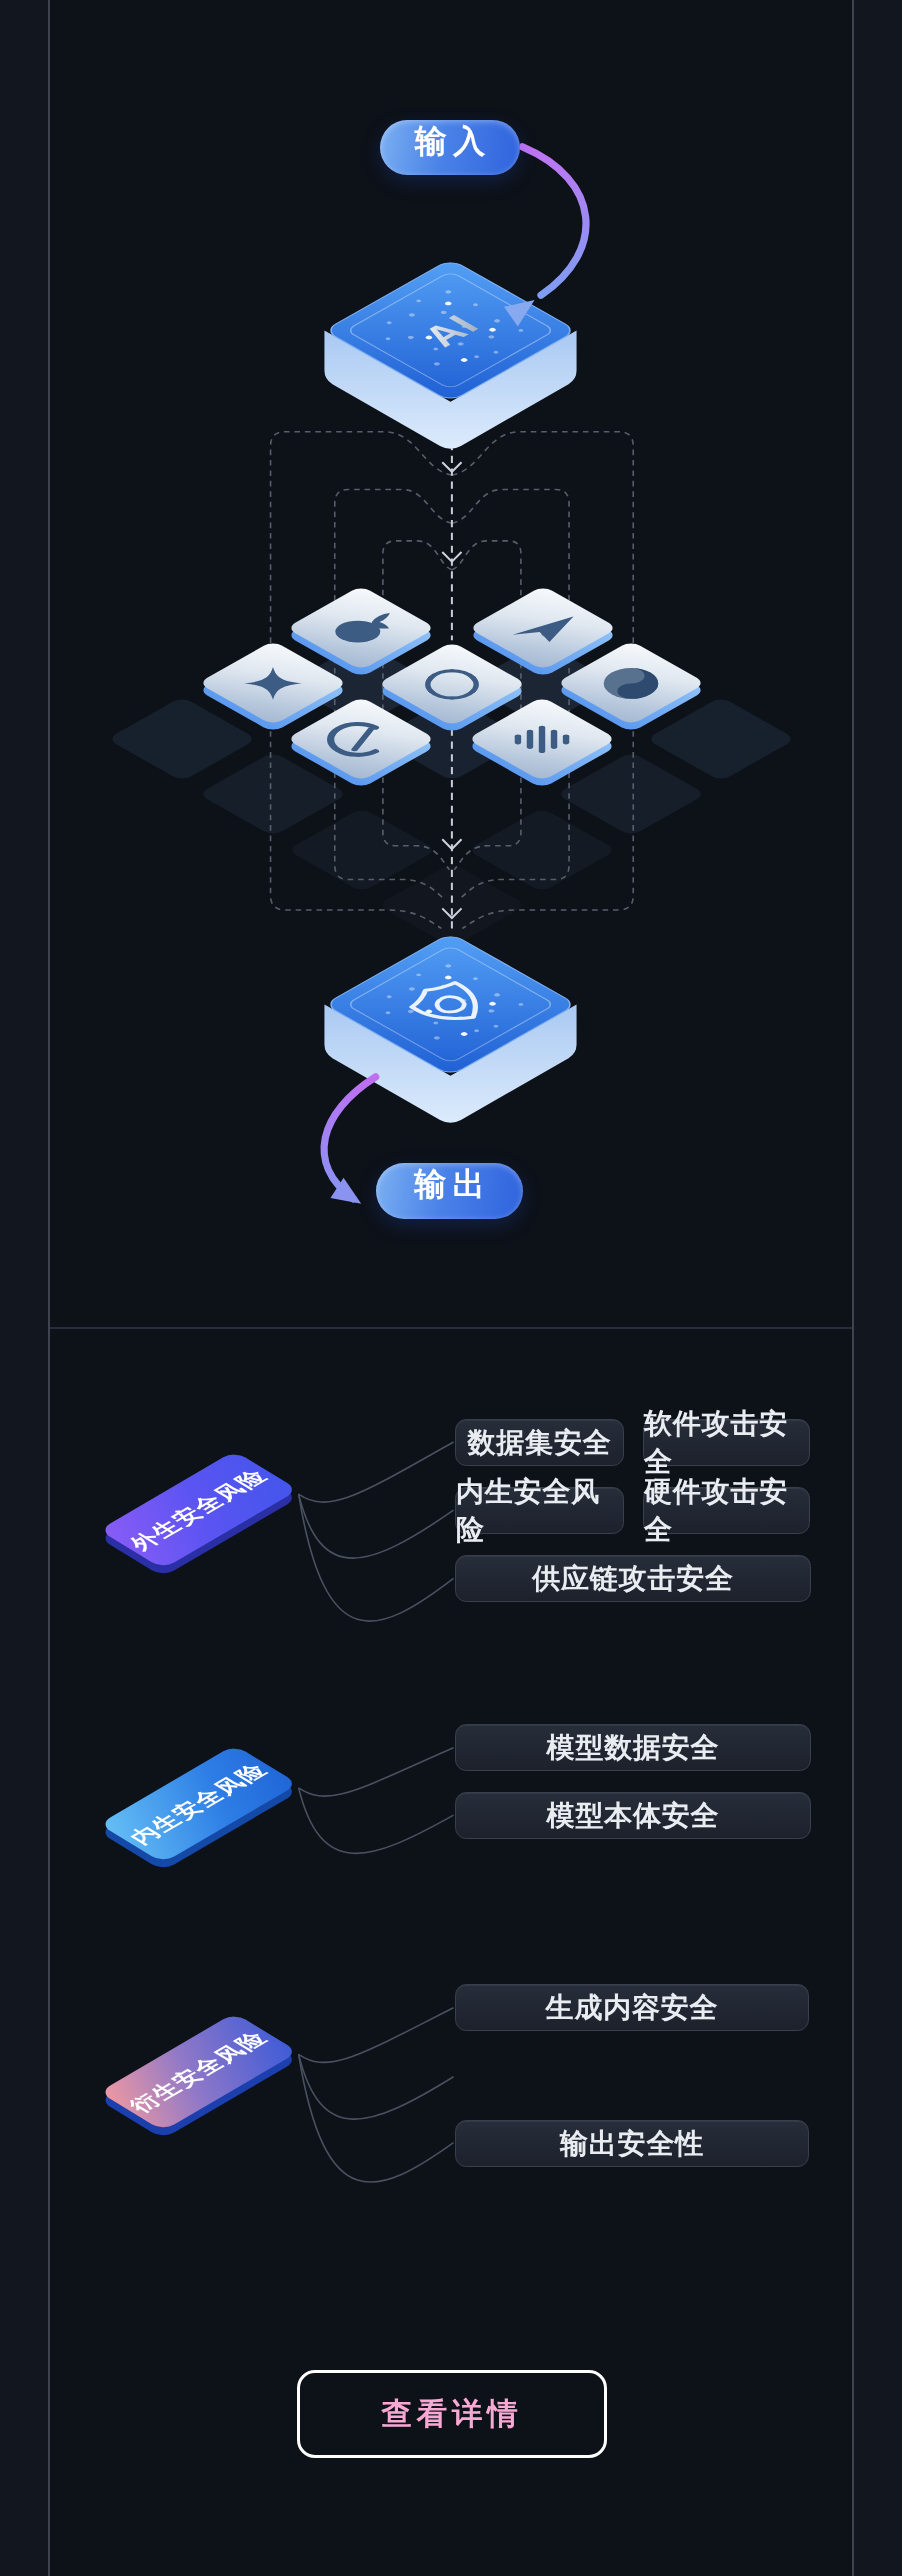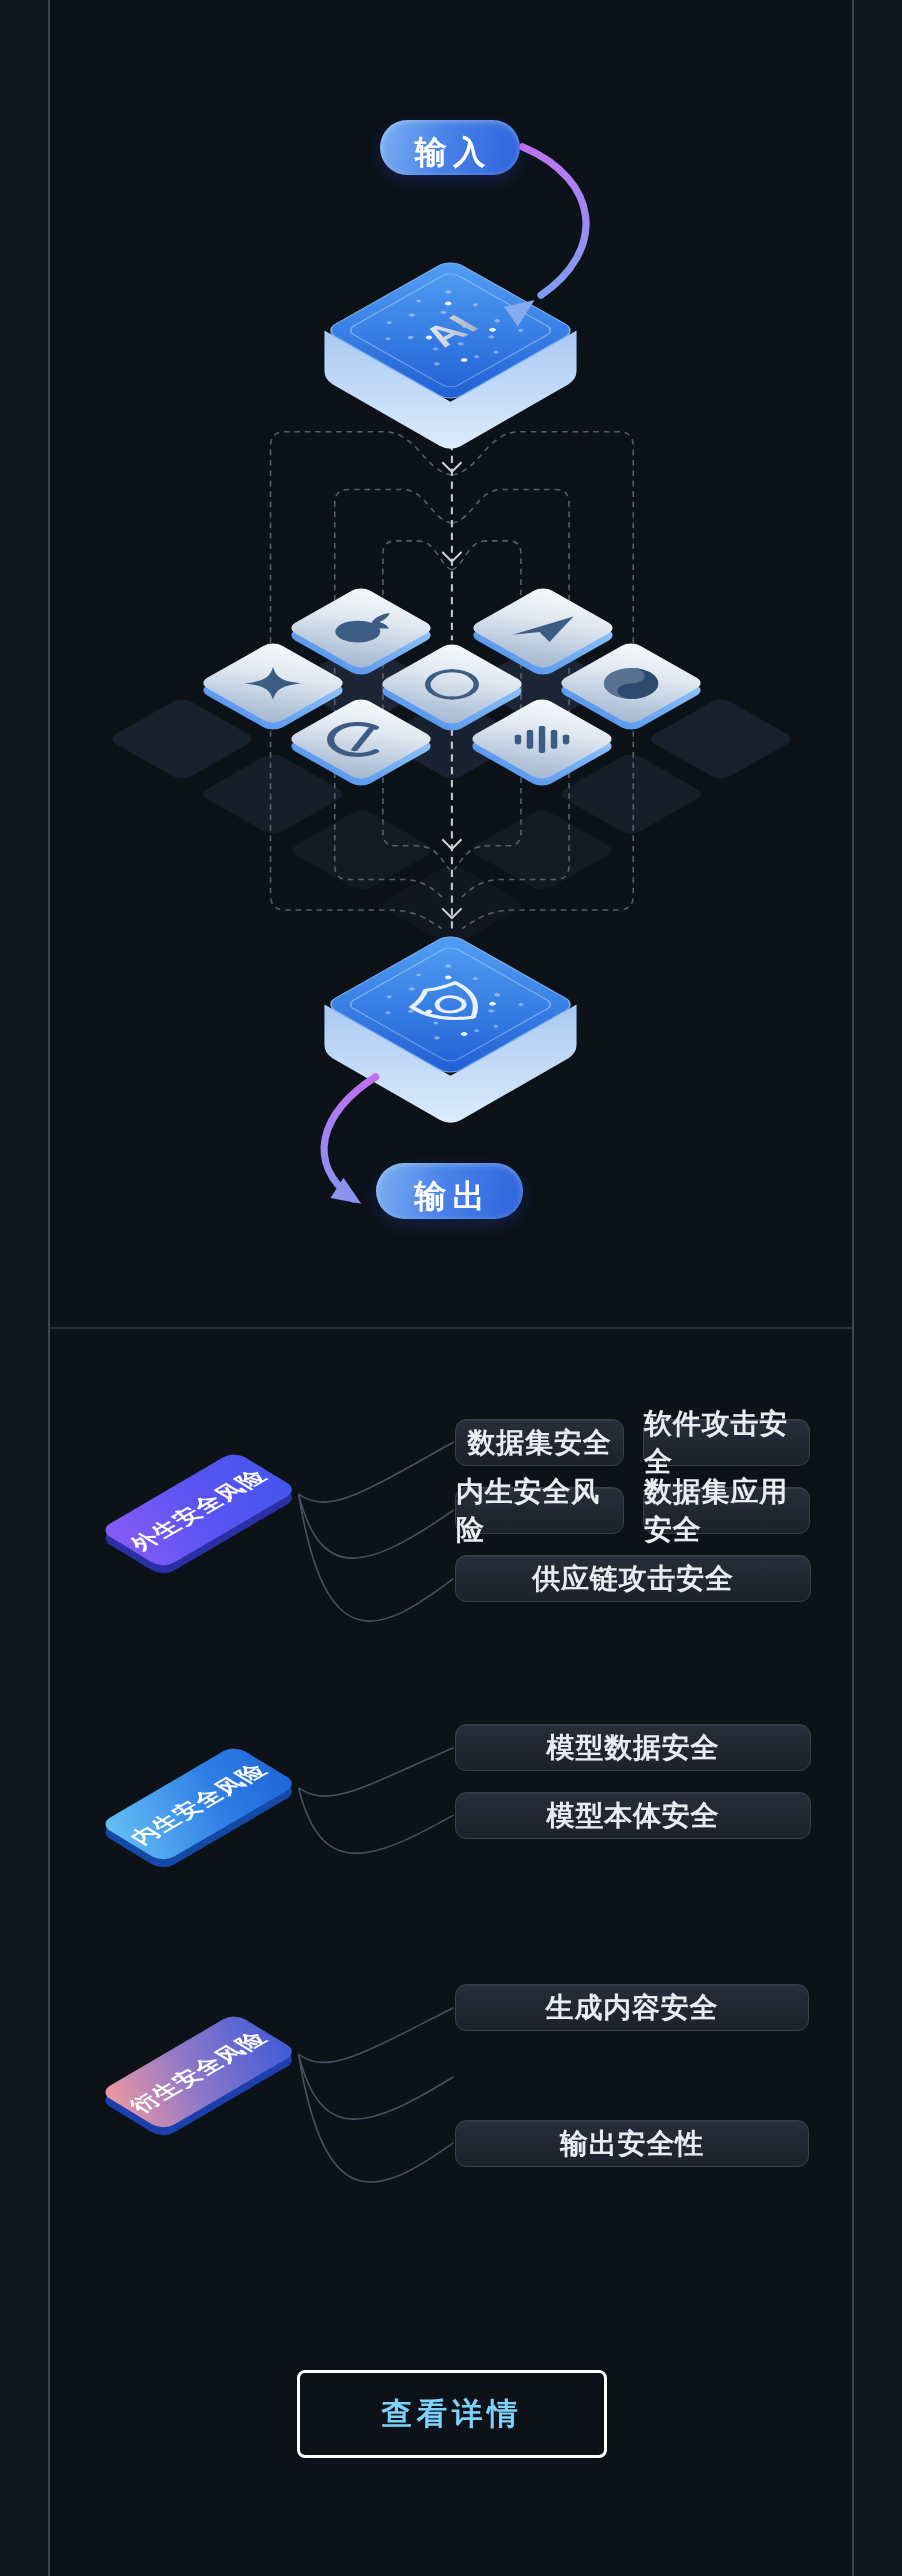--- a/index.html
+++ b/index.html
@@ -3,21 +3,21 @@
 <meta charset="utf-8">
 <style>
   html,body{margin:0;padding:0;background:#12161f;}
   *{box-sizing:border-box;font-family:"Liberation Sans","DejaVu Sans",sans-serif;}
   .canvas{position:relative;width:903px;height:2576px;background:#12161f;overflow:hidden;}
   .content-bg{position:absolute;left:50px;top:0;width:802px;height:2576px;background:#0d1118;}
   .v-border{position:absolute;top:0;width:1.6px;height:2576px;background:#3d4450;z-index:0;}
   .divider{position:absolute;left:50px;top:1327px;width:802px;height:1.6px;background:#272d39;z-index:1;}
 
   
-  .flow-pill{position:absolute;display:flex;align-items:flex-end;justify-content:center;
+  .flow-pill{position:absolute;display:flex;align-items:flex-start;justify-content:center;
     border-radius:28px;color:#fff;font-weight:700;font-size:32px;letter-spacing:6.4px;padding-left:6.4px;
     background:linear-gradient(100deg,#7cb0f2 0%,#4a82e8 45%,#2f63dd 100%);
     box-shadow:inset 0 1.6px 6.4px rgba(255,255,255,.35), 0 6.4px 19px rgba(30,80,200,.25);z-index:6;}
   .pill-input{left:380px;top:120px;width:140px;height:55px;}
   .pill-output{left:376px;top:1163px;width:147px;height:56px;}
 
   
   .tile-wrap{position:absolute;width:0;height:0;z-index:3;}
   .tile-depth,.tile-face{position:absolute;left:-53px;top:-53px;width:106px;height:106px;border-radius:13px;}
   .tile-depth{transform:translateY(7.2px) scaleY(0.566) rotate(45deg);
@@ -49,22 +49,22 @@
   .plate2 .plate-face{background:linear-gradient(120deg,#67c1f5 0%,#2e7ee6 60%,#1f64d6 100%);}
   .plate2 .plate-depth{background:#1549a8;}
   .plate3 .plate-face{background:linear-gradient(120deg,#f29aa0 0%,#8f78c8 45%,#3b5ad8 100%);}
   .plate3 .plate-depth{background:#1c3fae;}
 
   .risk-pill{position:absolute;height:47px;border-radius:11.2px;display:flex;align-items:center;justify-content:center;
     background:linear-gradient(180deg,#272d39,#1c212c);border:0.8px solid #39404d;
     box-shadow:inset 0 0.8px 0 rgba(255,255,255,.08);
     color:#e9edf2;font-weight:700;font-size:28px;letter-spacing:0.8px;z-index:3;}
 
-  .cta{position:absolute;left:297px;top:1042px;width:310px;height:88px;border-radius:8px;
-    background:transparent;border:3.2px solid #ffffff;color:#7dd3fc;
+  .cta{position:absolute;left:297px;top:1042px;width:310px;height:88px;border-radius:18px;
+    background:transparent;border:3.2px solid #ffffff;color:#f9a8d4;
     font-weight:700;font-size:30.5px;letter-spacing:4.8px;cursor:pointer;z-index:4;}
 </style>
 </head>
 <body>
 
 <div class="canvas">
   <div class="content-bg"></div>
   <div class="v-border" style="left:48px"></div>
   <div class="v-border" style="left:852px"></div>
   <div class="divider"></div>
@@ -332,21 +332,21 @@
       <div class="plate-face">内生安全风险</div>
     </div>
     <div class="plate-wrap plate3" style="left:99px;top:764px">
       <div class="plate-depth"></div>
       <div class="plate-face">衍生安全风险</div>
     </div>
 
     <div class="risk-pill" style="left:455px;top:91px;width:169px">数据集安全</div>
     <div class="risk-pill" style="left:643px;top:91px;width:167px">软件攻击安全</div>
     <div class="risk-pill" style="left:455px;top:159px;width:169px">内生安全风险</div>
-    <div class="risk-pill" style="left:643px;top:159px;width:167px">数据集应用安全</div>
+    <div class="risk-pill" style="left:643px;top:159px;width:167px">硬件攻击安全</div>
     <div class="risk-pill" style="left:455px;top:227px;width:356px">供应链攻击安全</div>
 
     <div class="risk-pill" style="left:455px;top:396px;width:356px">模型数据安全</div>
     <div class="risk-pill" style="left:455px;top:464px;width:356px">模型本体安全</div>
 
     <div class="risk-pill" style="left:455px;top:656px;width:354px">生成内容安全</div>
     <div class="risk-pill" style="left:455px;top:792px;width:354px">输出安全性</div>
 
     <button class="cta">查看详情</button>
   </div>

